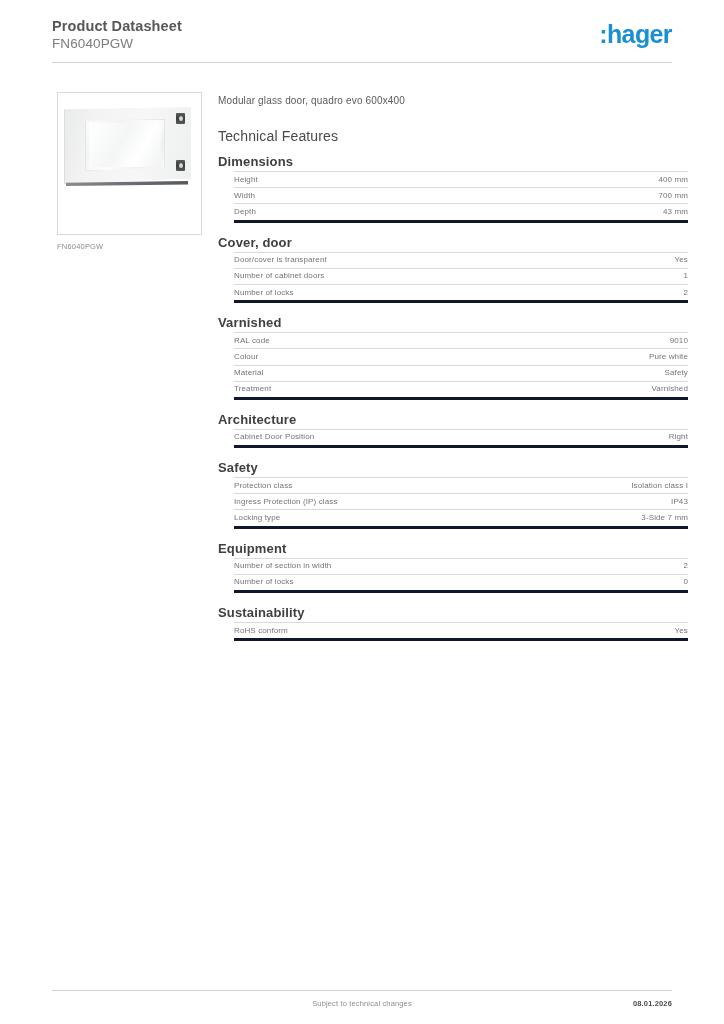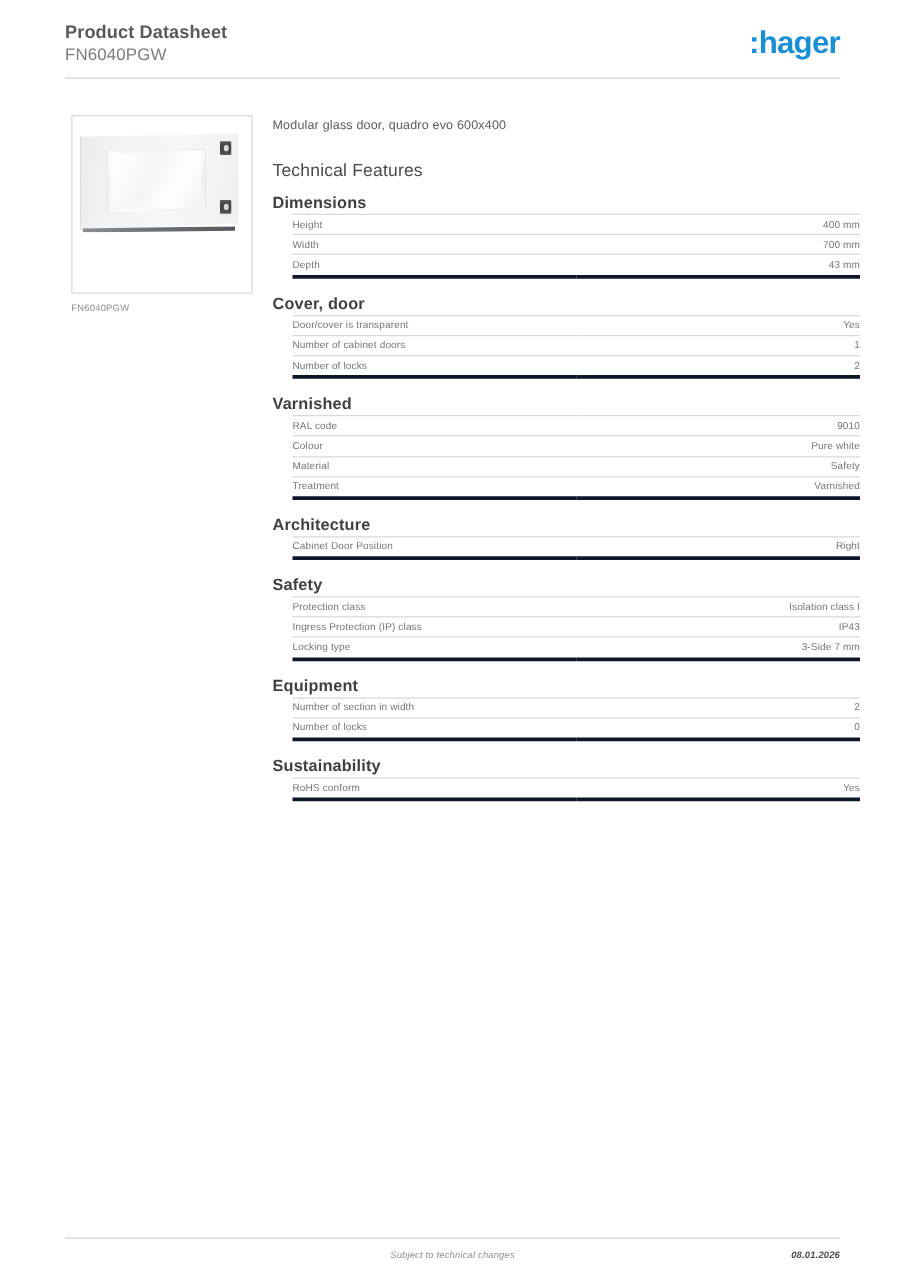--- a/index.html
+++ b/index.html
@@ -220,21 +220,20 @@
     width: 620px;
     height: 1px;
     background: #d2d2d2;
   }
   .footer {
     position: absolute;
     left: 52px;
     top: 999px;
     width: 620px;
     height: 12px;
-    font-style: italic;
   }
   .footer-note {
     position: absolute;
     left: 0;
     top: 0;
     width: 620px;
     text-align: center;
     font-size: 7.5px;
     color: #8e8e90;
     letter-spacing: 0.15px;

